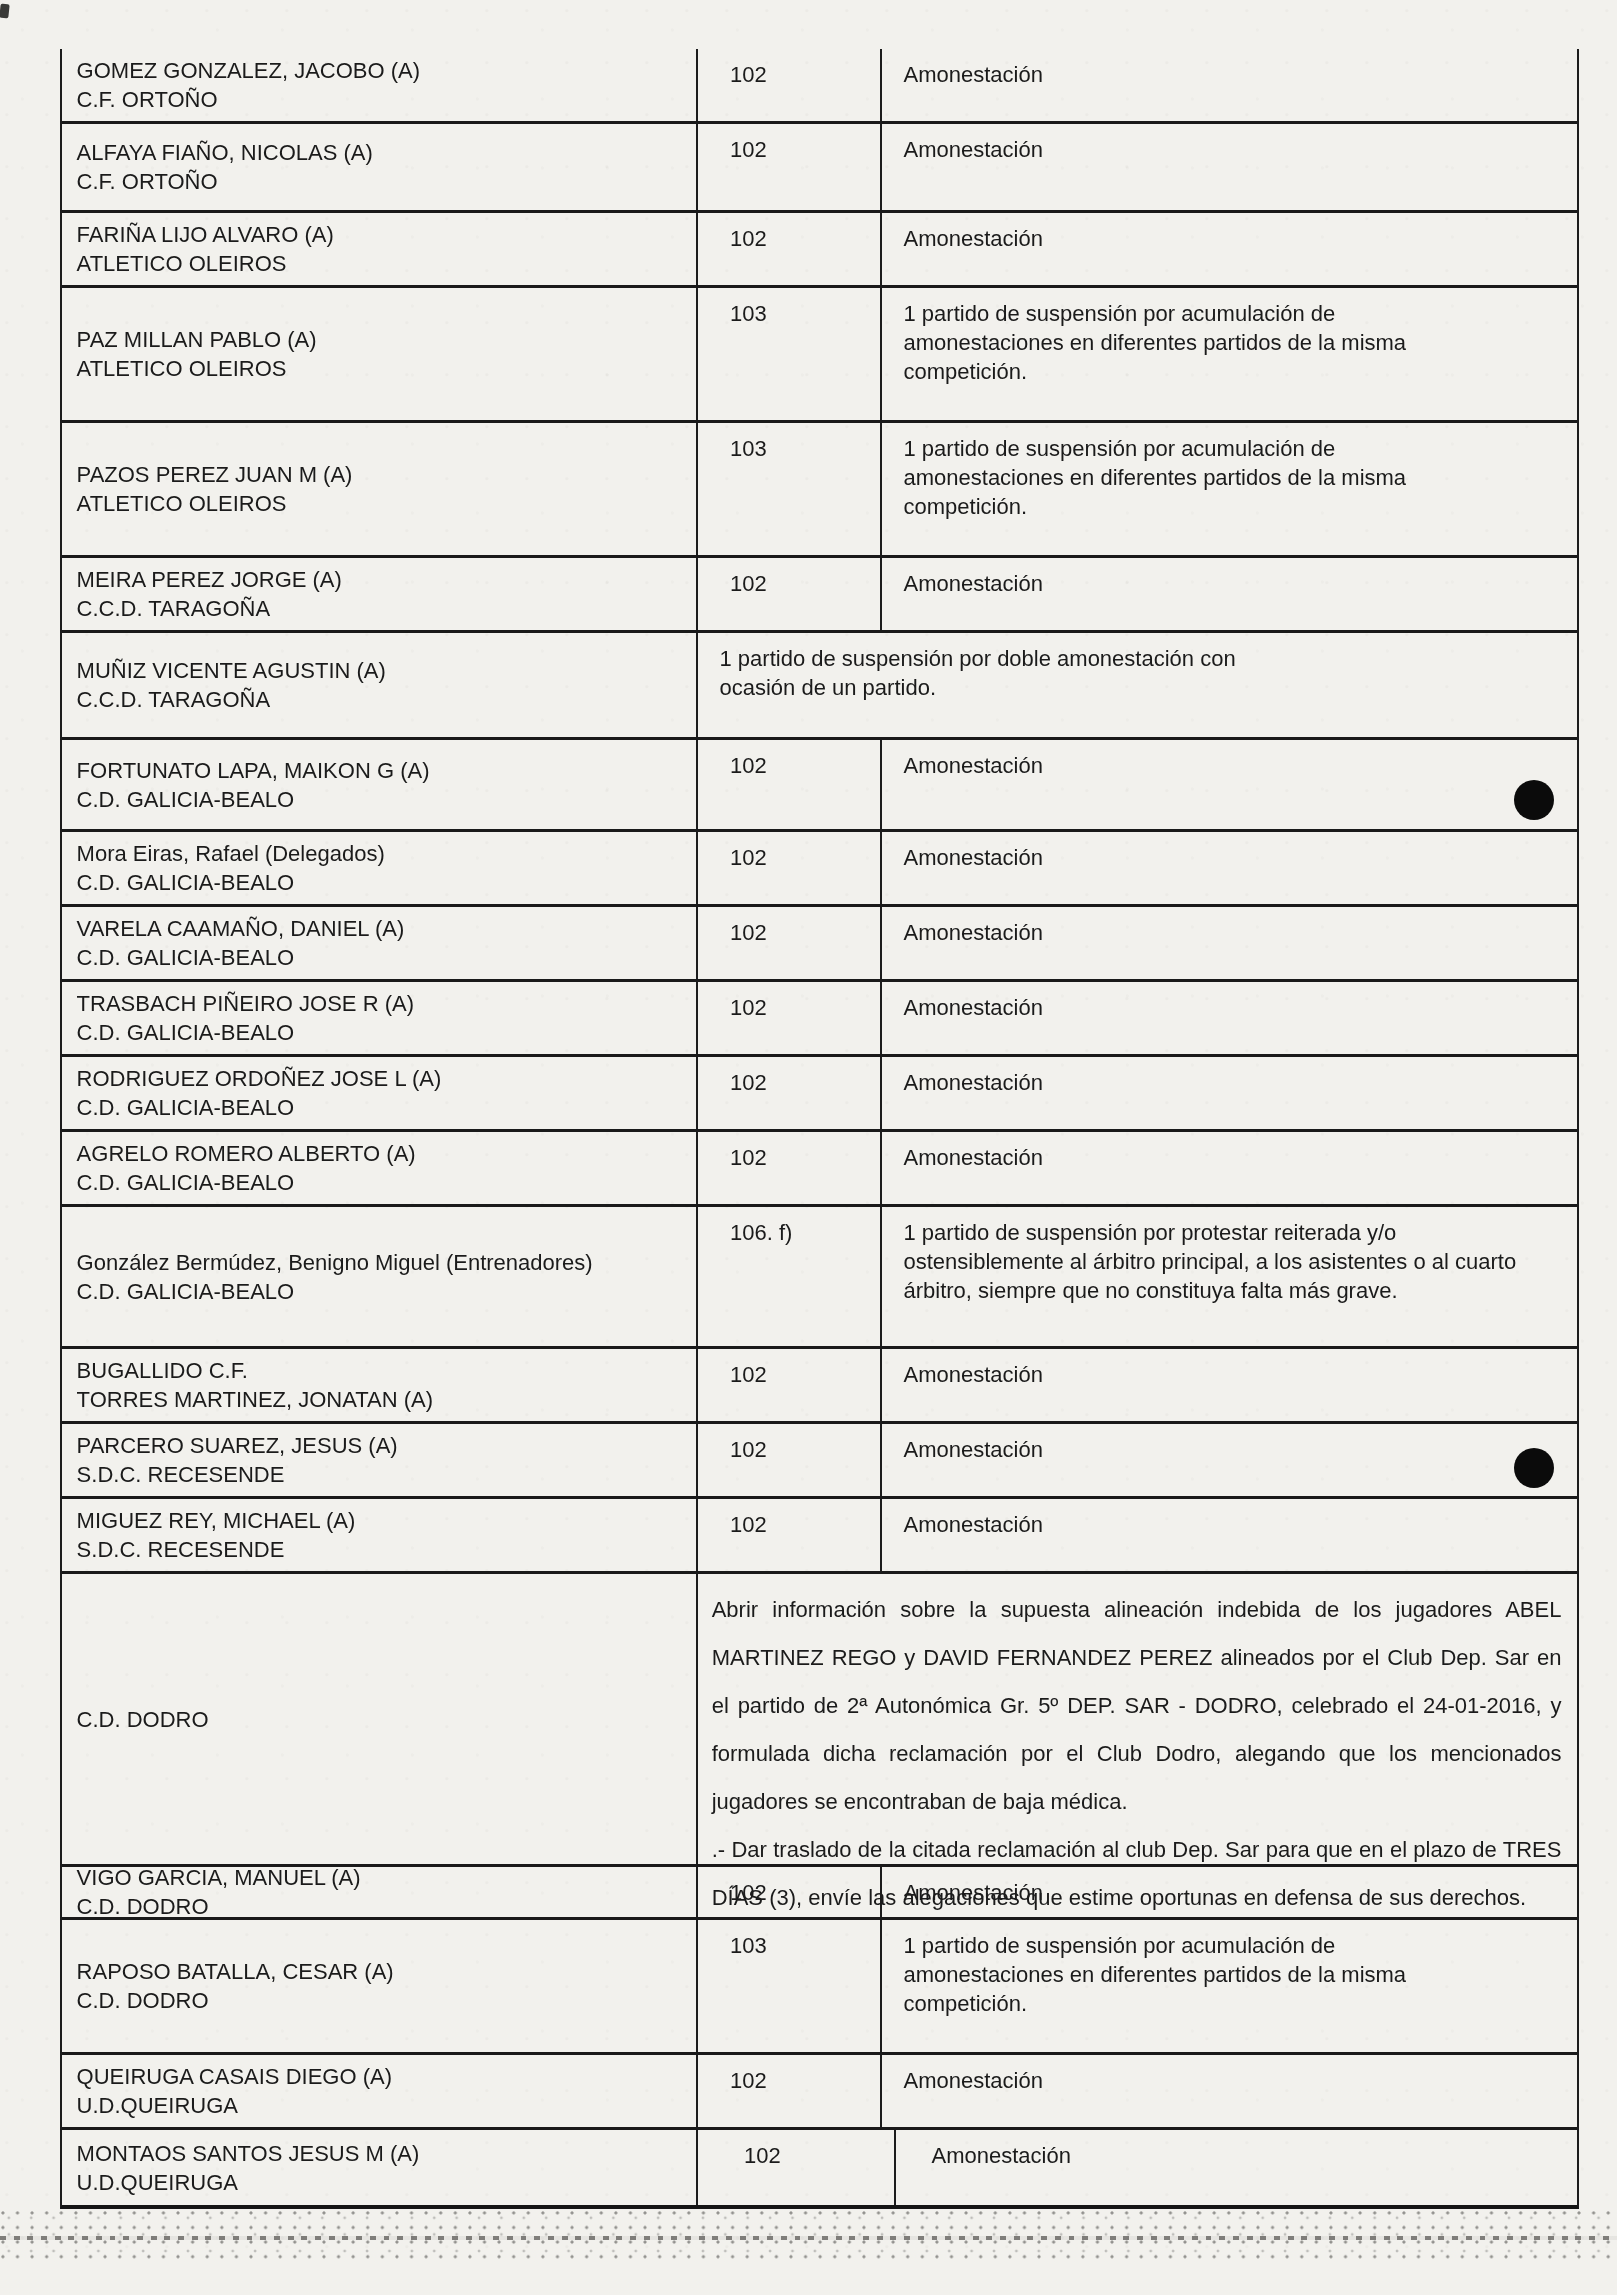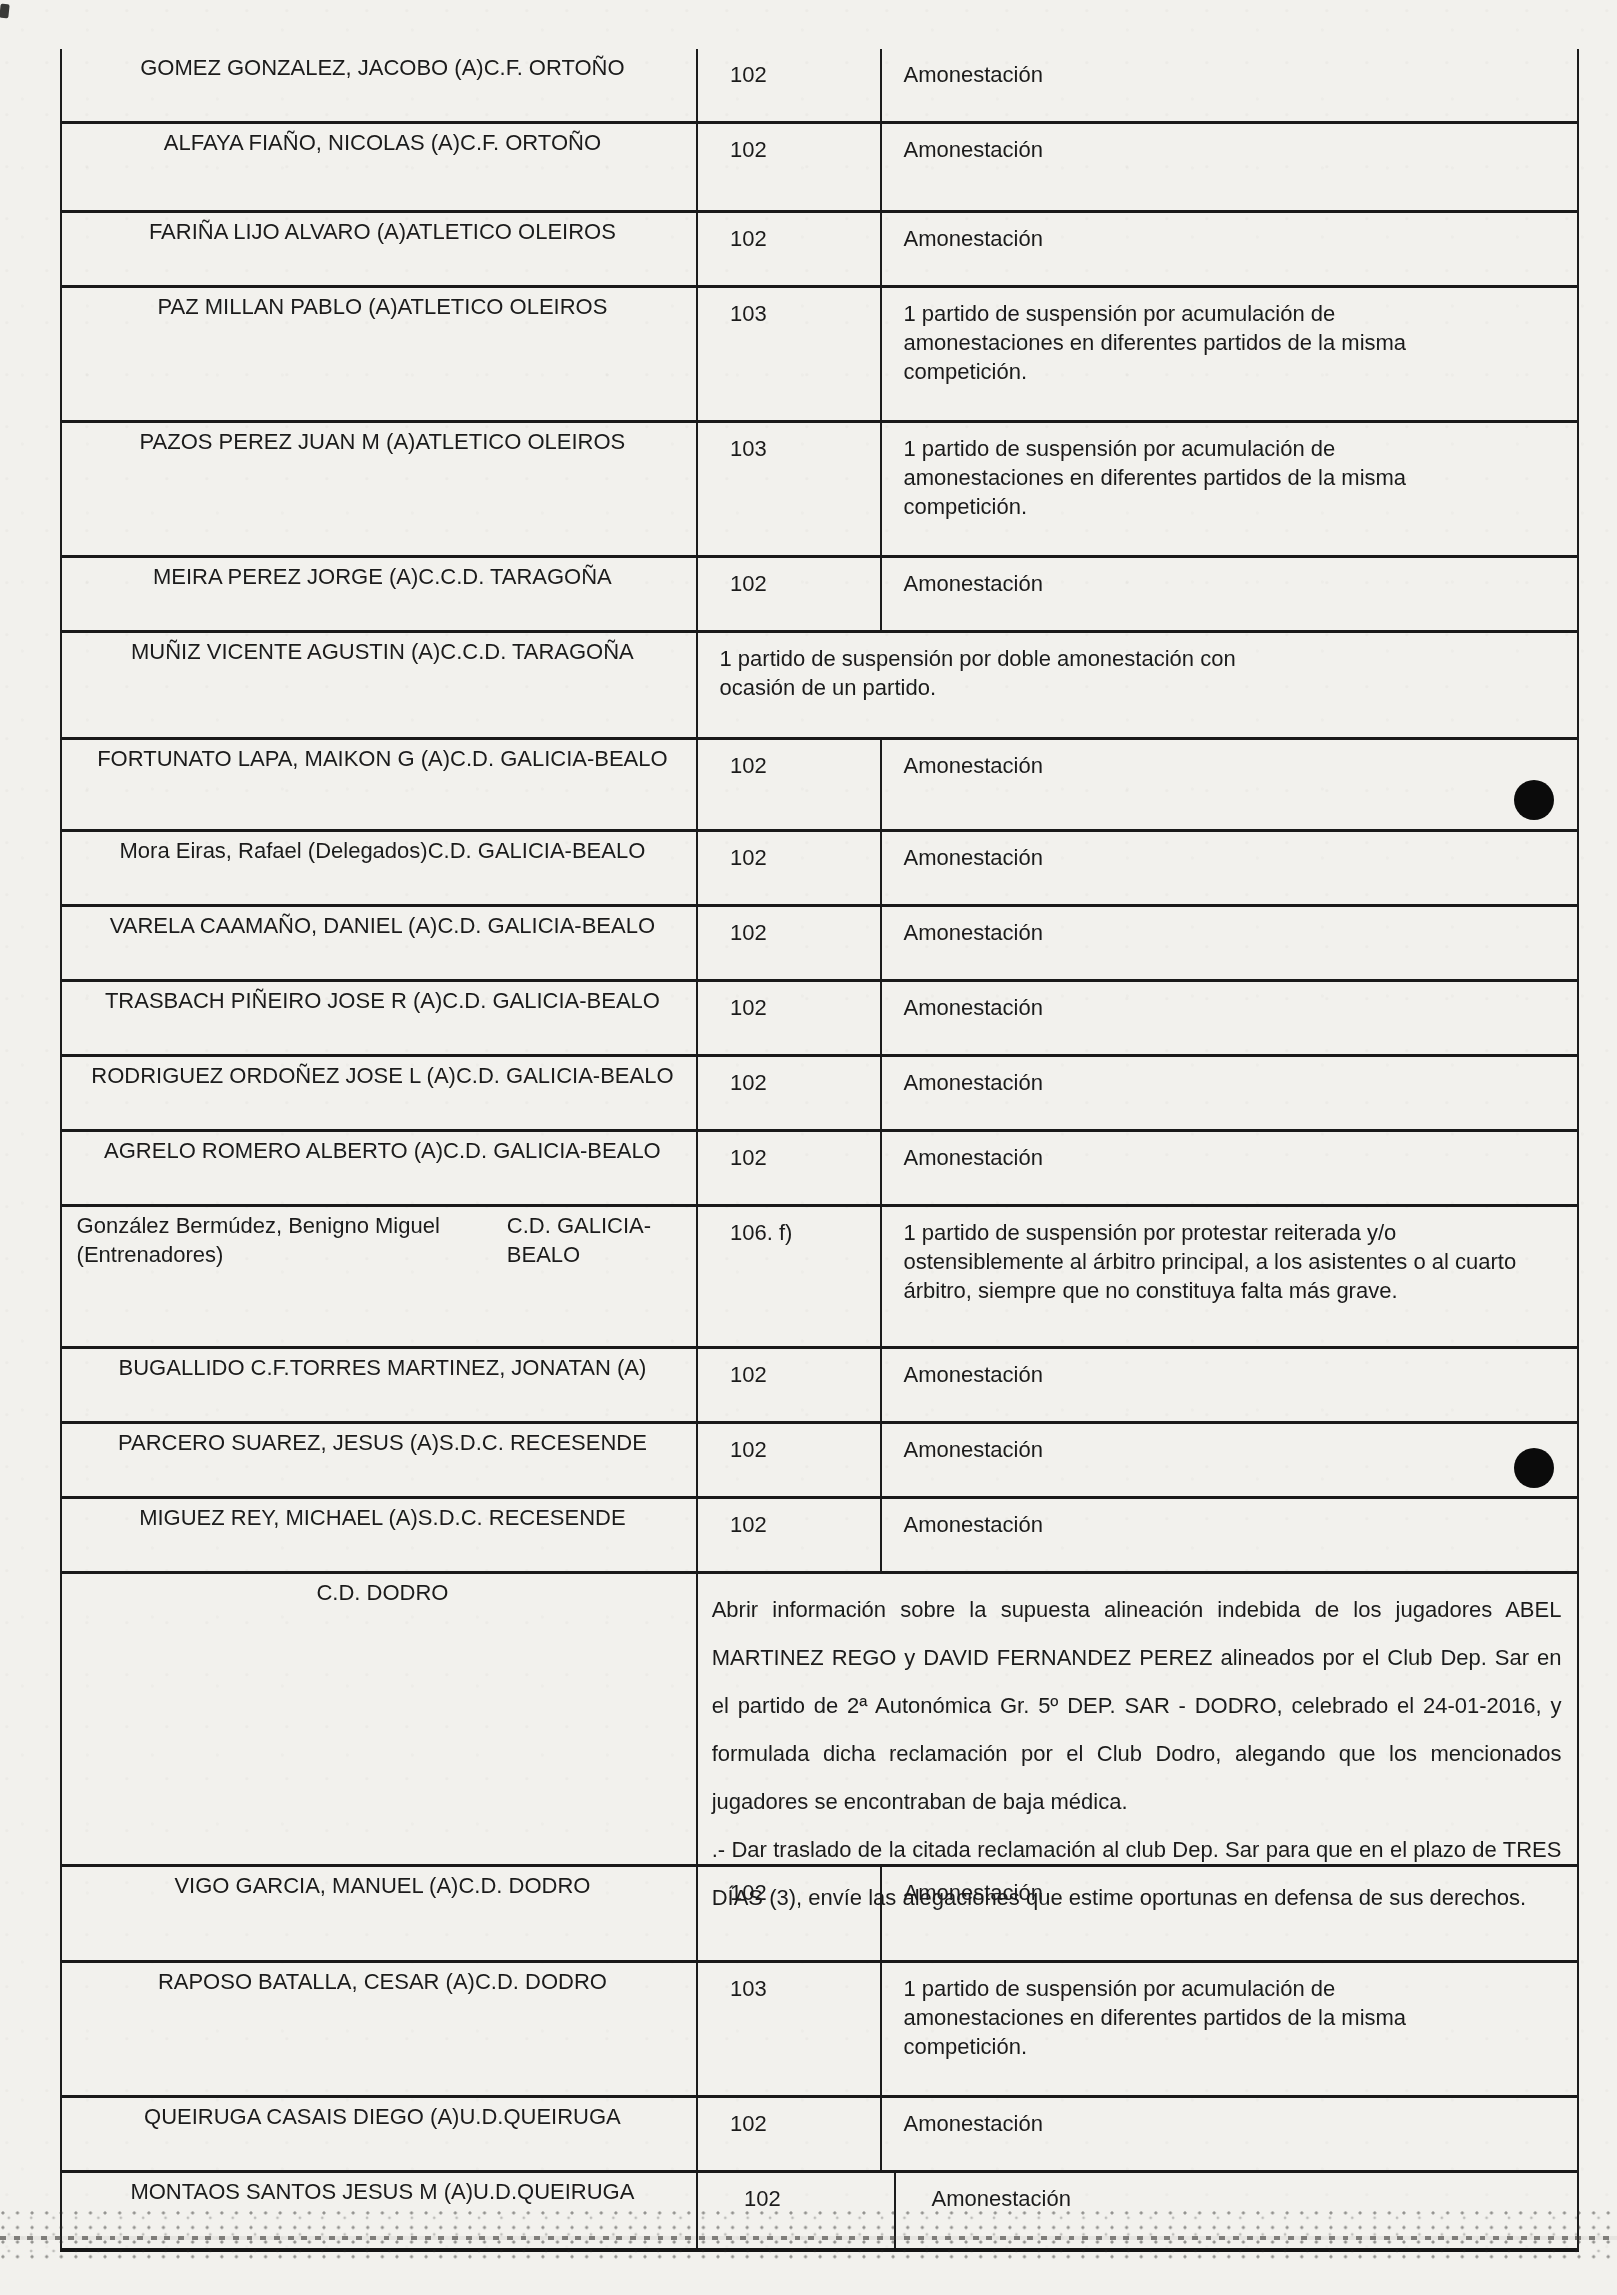--- a/index.html
+++ b/index.html
@@ -21,21 +21,21 @@
     border-right:2.9px solid #1c1c1c;
     border-bottom:4.9px solid #151515;
     box-sizing:border-box;
   }
   .row{display:flex;border-bottom:3.9px solid #1a1a1a;box-sizing:border-box;}
   .row:last-child{border-bottom:none;gap:14px;}
   .cell{box-sizing:border-box;font-size:22px;line-height:29px;}
   .cname{
     width:636px;flex:0 0 636px;
     border-right:2.9px solid #1c1c1c;
-    display:flex;flex-direction:row;justify-content:center;
+    display:flex;flex-direction:column;justify-content:center;
     padding:3.9px 7.8px 3.9px 14.6px;
   }
   .cart{
     width:152px;flex:0 0 152px;
     border-right:2.9px solid #1c1c1c;
     padding-top:10.7px;
     margin-left:32px;
   }
   .csan{flex:1 1 auto;padding:10.7px 17.6px 0 21.5px;}
   .csan .stext{display:block;}
@@ -271,21 +271,21 @@
     <div class="row" style="height:293px">
       <div class="cell cname">
         <div>C.D. DODRO</div>
       </div>
       <div class="cell cmerged">
         <p>Abrir información sobre la supuesta alineación indebida de los jugadores ABEL MARTINEZ REGO y DAVID FERNANDEZ PEREZ alineados por el Club Dep. Sar en el partido de 2ª Autonómica Gr. 5º DEP. SAR - DODRO, celebrado el 24-01-2016, y formulada dicha reclamación por el Club Dodro, alegando que los mencionados jugadores se encontraban de baja médica.</p>
         <p>.- Dar traslado de la citada reclamación al club Dep. Sar para que en el plazo de TRES DÍAS (3), envíe las alegaciones que estime oportunas en defensa de sus derechos.</p>
       </div>
     </div>
 
-    <div class="row" style="height:96px">
+    <div class="row" style="height:53px">
       <div class="cell cname">
         <div>VIGO GARCIA, MANUEL (A)</div>
         <div>C.D. DODRO</div>
       </div>
       <div class="cell cart">102</div>
       <div class="cell csan">
           <span class="stext">Amonestación</span>
         </div>
     </div>
 

